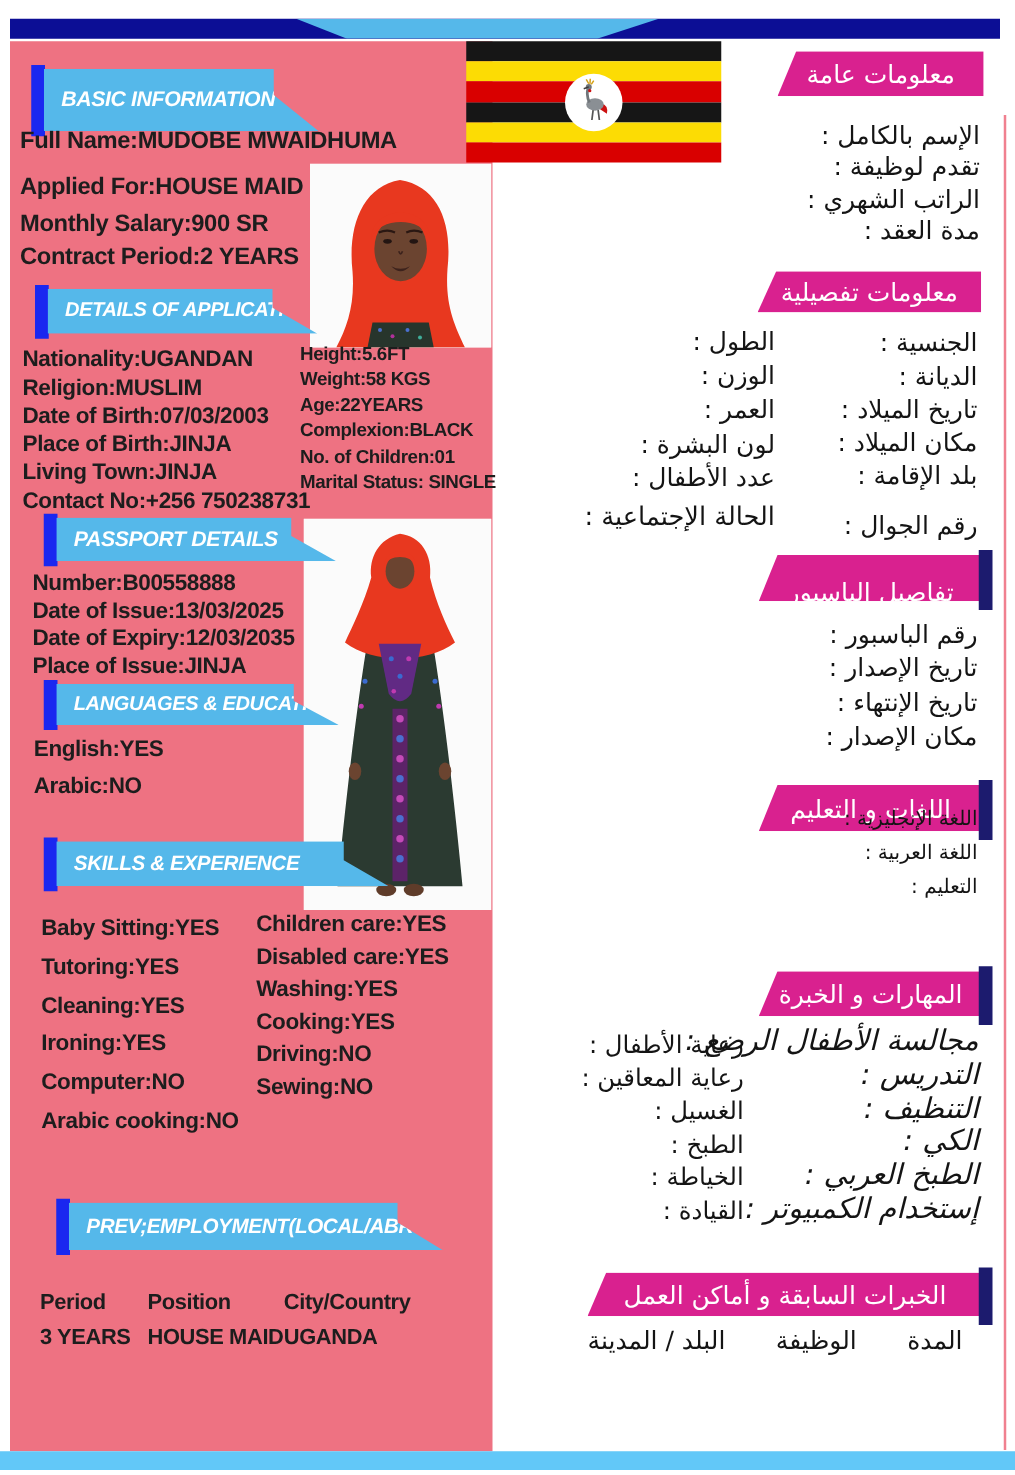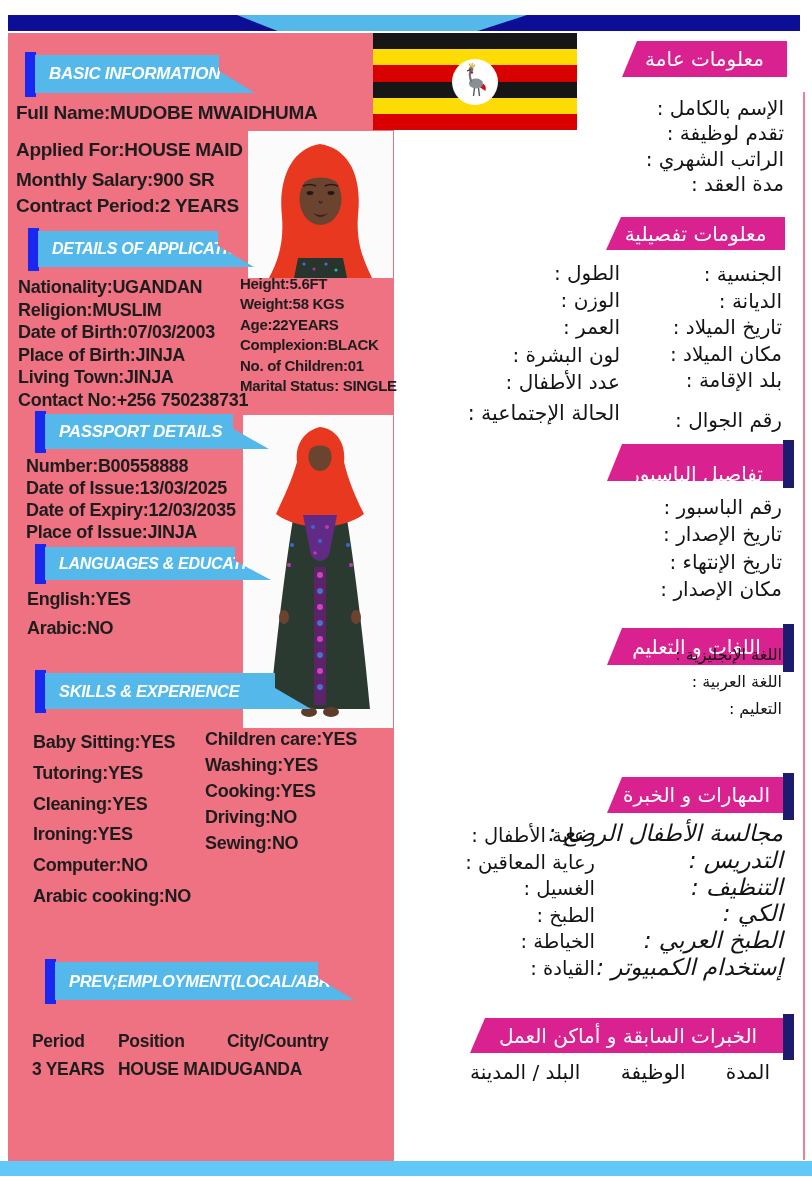--- a/index.html
+++ b/index.html
@@ -159,21 +159,21 @@
         <circle cx="46" cy="150" r="2" fill="#c03ab0"></circle>
       <circle cx="105" cy="130" r="2" fill="#3a6ad0"></circle>
         <circle cx="108" cy="150" r="2" fill="#c03ab0"></circle>
       <ellipse cx="41" cy="202" rx="5" ry="7" fill="#6b4430"></ellipse>
       <ellipse cx="113" cy="202" rx="5" ry="7" fill="#6b4430"></ellipse>
       <ellipse cx="66" cy="297" rx="8" ry="5" fill="#5f3c2a"></ellipse>
       <ellipse cx="88" cy="297" rx="8" ry="5" fill="#5f3c2a"></ellipse>
     </svg>
   </div>
 
-  <div class="ribbon" style="left:25px;top:55px;width:230px;height:38px;">
+  <div class="ribbon" style="left:25px;top:55px;width:230px;height:50px;">
     <span class="rbar"></span>
     <div class="rbanner">
         <span class="rtitle" style="font-size:17px;">BASIC INFORMATION</span>
       </div>
   </div>
   <div class="ribbon" style="left:28px;top:231px;width:226px;height:36px;">
     <span class="rbar"></span>
     <div class="rbanner">
         <span class="rtitle" style="font-size:16px;">DETAILS OF APPLICATION</span>
       </div>
@@ -238,20 +238,21 @@
   <div class="en skills-col1">
       <div>Baby Sitting:YES</div>
       <div>Tutoring:YES</div>
       <div>Cleaning:YES</div>
       <div>Ironing:YES</div>
       <div>Computer:NO</div>
       <div>Arabic cooking:NO</div>
     </div>
   <div class="en skills-col2">
       <div>Children care:YES</div>
+      <div>Disabled care:YES</div>
       <div>Washing:YES</div>
       <div>Cooking:YES</div>
       <div>Driving:NO</div>
       <div>Sewing:NO</div>
     </div>
 
   <div class="en emp-row">
     <span>Period</span>
     <span>Position</span>
     <span>City/Country</span>

